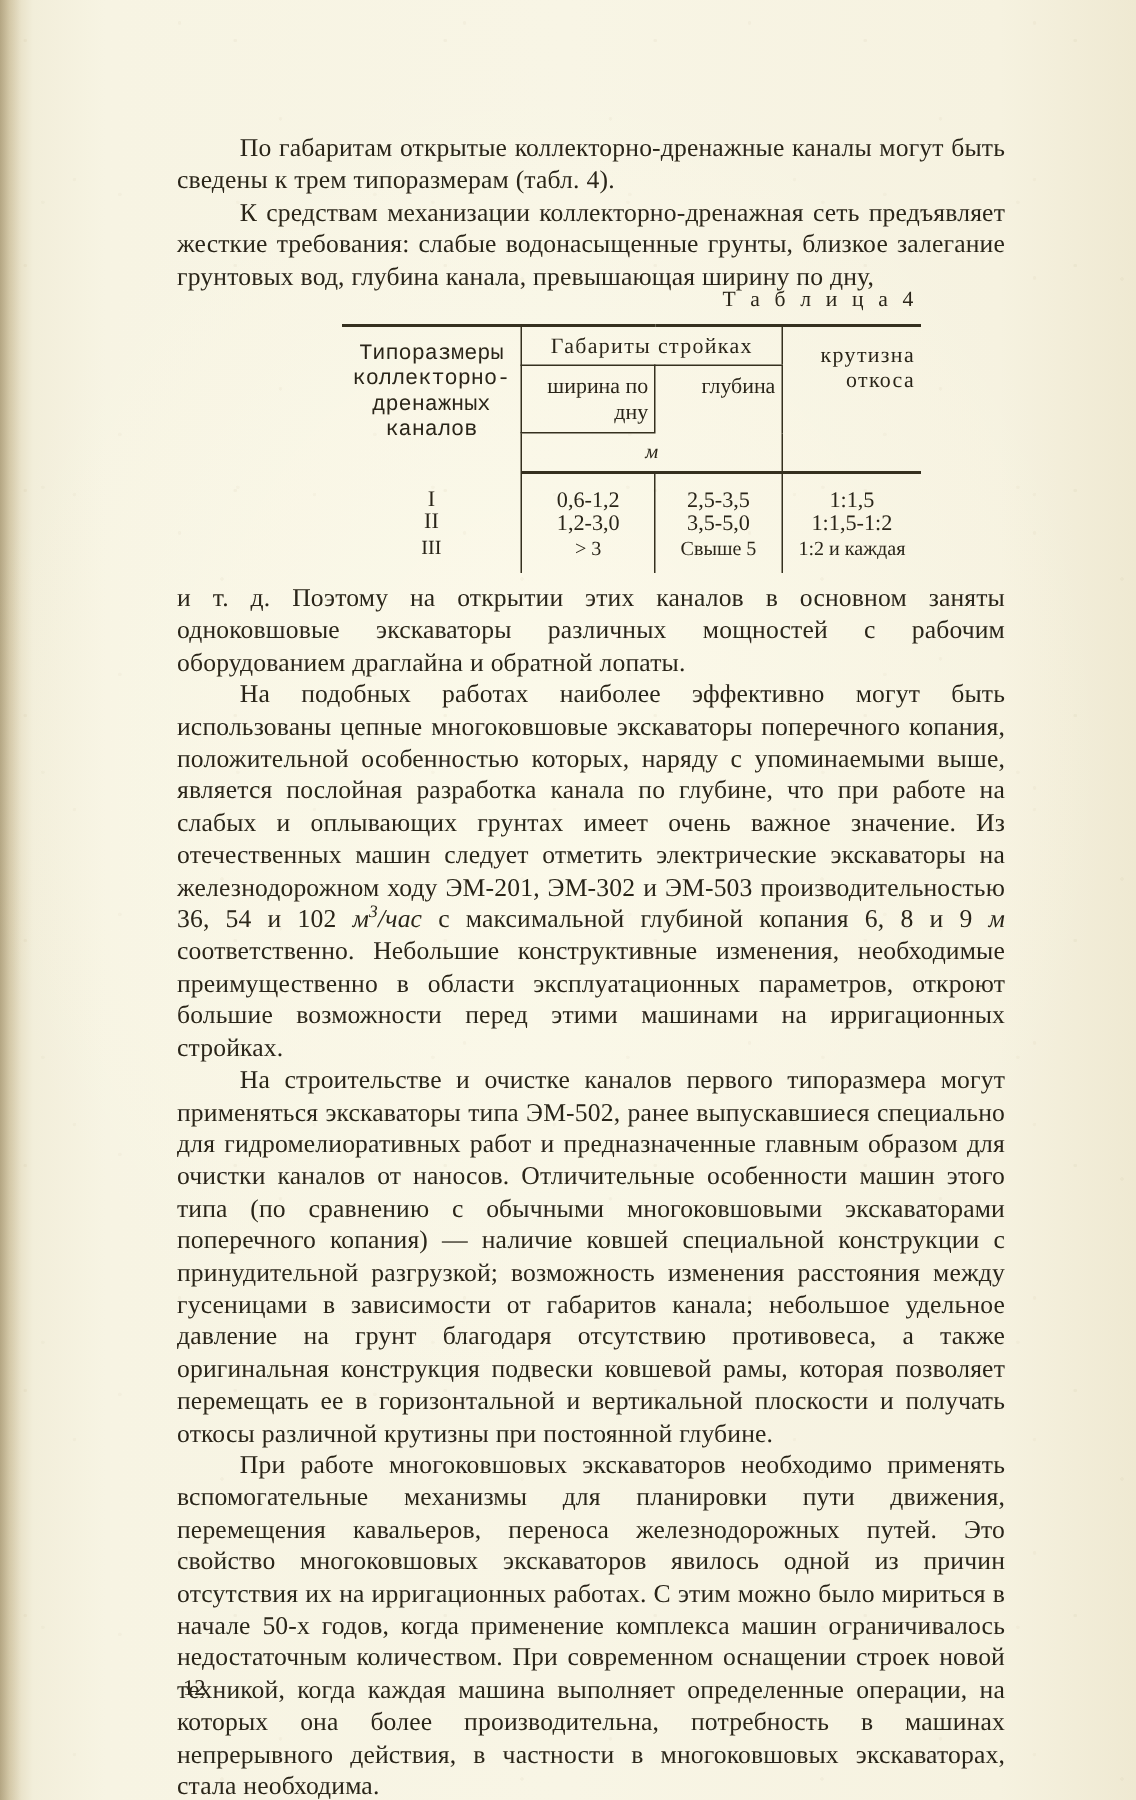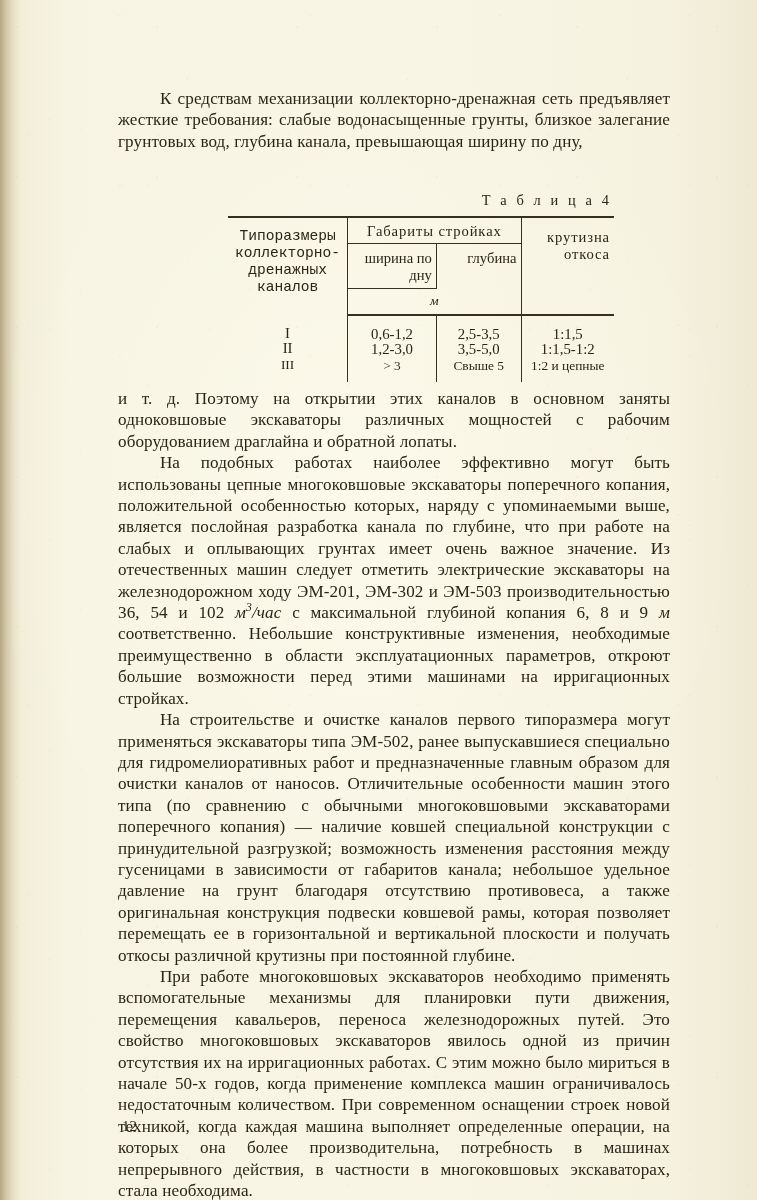--- a/index.html
+++ b/index.html
@@ -136,20 +136,21 @@
     top: 1118px;
     font-size: 15px;
   }
 </style>
 </head>
 <body>
 
 <div id="page">
 
   <div class="textblock" style="top:88px;">
+    <p class="para">По габаритам открытые  коллекторно-дренажные  каналы  могут быть сведены к трем типоразмерам (табл. 4).</p>
     <p class="para">К средствам механизации коллекторно-дренажная сеть предъявляет жесткие требования: слабые водонасыщенные грунты, близкое залегание грунтовых вод, глубина канала, превышающая  ширину  по  дну,</p>
   </div>
 
   <div class="table-wrap">
     <div class="tbl-caption">Т а б л и ц а 4</div>
     <table class="t4">
       <tbody>
 
         <tr>
           <td class="hd-stub rule-top" rowspan="3" style="width:108px;">Типоразмеры коллекторно-дренажных каналов</td>
@@ -181,21 +182,21 @@
             <span class="r small">&gt; 3</span>
           </td>
           <td class="body-cell vline pad-top-body pad-bot-body">
             <span class="r">2,5-3,5</span>
             <span class="r">3,5-5,0</span>
             <span class="r small">Свыше  5</span>
           </td>
           <td class="body-cell vline pad-top-body pad-bot-body">
             <span class="r">1:1,5</span>
             <span class="r">1:1,5-1:2</span>
-            <span class="r small">1:2 и цепные</span>
+            <span class="r small">1:2 и каждая</span>
           </td>
         </tr>
       </tbody>
     </table>
   </div>
 
   <div class="textblock" style="top:388px;">
     <p class="para noindent"><span>и т. д. Поэтому на открытии этих каналов в основном заняты одноковшовые экскаваторы различных мощностей с рабочим оборудованием драглайна и обратной лопаты.</span></p>
     <p class="para"><span>На подобных работах наиболее эффективно могут быть использованы цепные многоковшовые экскаваторы поперечного копания, положительной особенностью которых, наряду с упоминаемыми выше, является послойная разработка канала по глубине, что при работе на слабых и оплывающих грунтах имеет очень важное значение. Из отечественных машин следует отметить электрические экскаваторы на железнодорожном ходу ЭМ-201, ЭМ-302 и ЭМ-503 производительностью 36, 54 и 102 </span><span class="it">м</span><sup class="it">3</sup><span class="it">/час</span><span> с максимальной глубиной копания 6, 8 и 9 </span><span class="it">м</span><span> соответственно. Небольшие конструктивные изменения, необходимые преимущественно в области эксплуатационных параметров, откроют большие возможности перед этими машинами на ирригационных стройках.</span></p>
     <p class="para"><span>На строительстве и очистке каналов первого  типоразмера  могут применяться экскаваторы типа ЭМ-502, ранее выпускавшиеся специально для гидромелиоративных работ и предназначенные главным образом для очистки каналов от наносов. Отличительные особенности машин этого типа (по сравнению с обычными многоковшовыми экскаваторами поперечного копания) — наличие ковшей специальной конструкции с принудительной разгрузкой; возможность изменения расстояния между гусеницами в зависимости от габаритов канала; небольшое удельное давление на грунт благодаря отсутствию противовеса, а также оригинальная конструкция подвески ковшевой рамы, которая позволяет перемещать ее в горизонтальной и вертикальной плоскости и получать откосы различной крутизны при постоянной глубине.</span></p>

